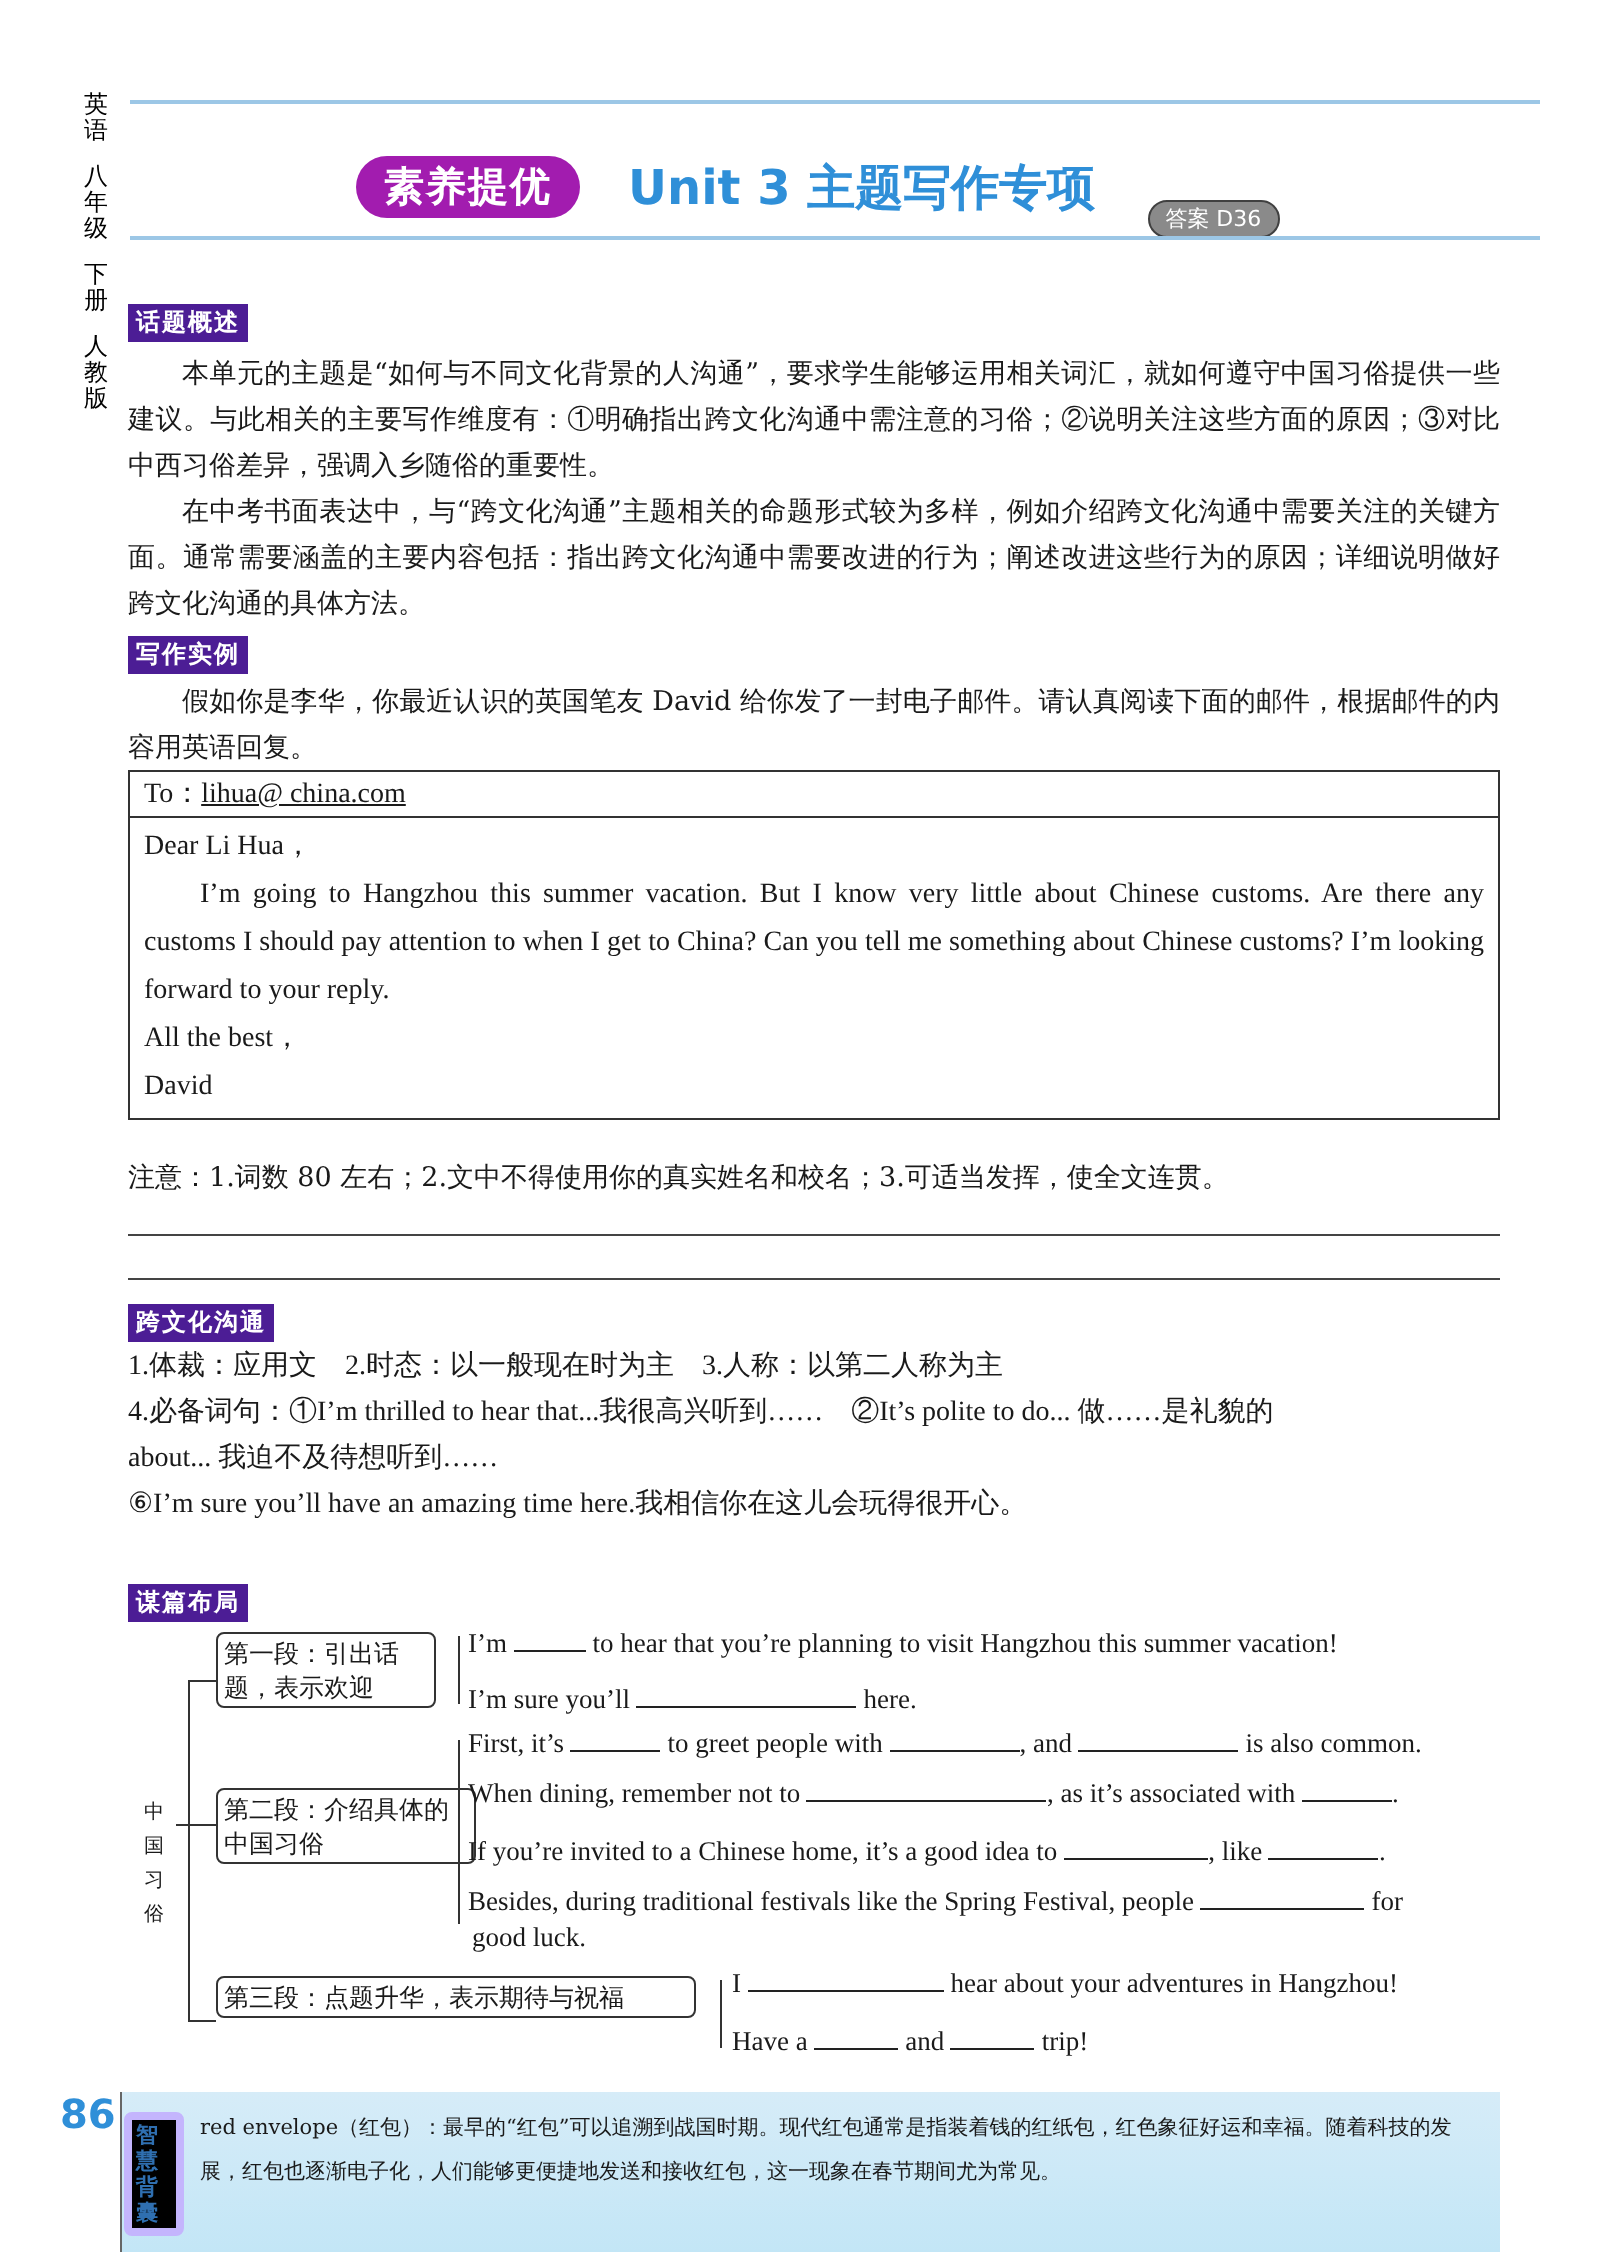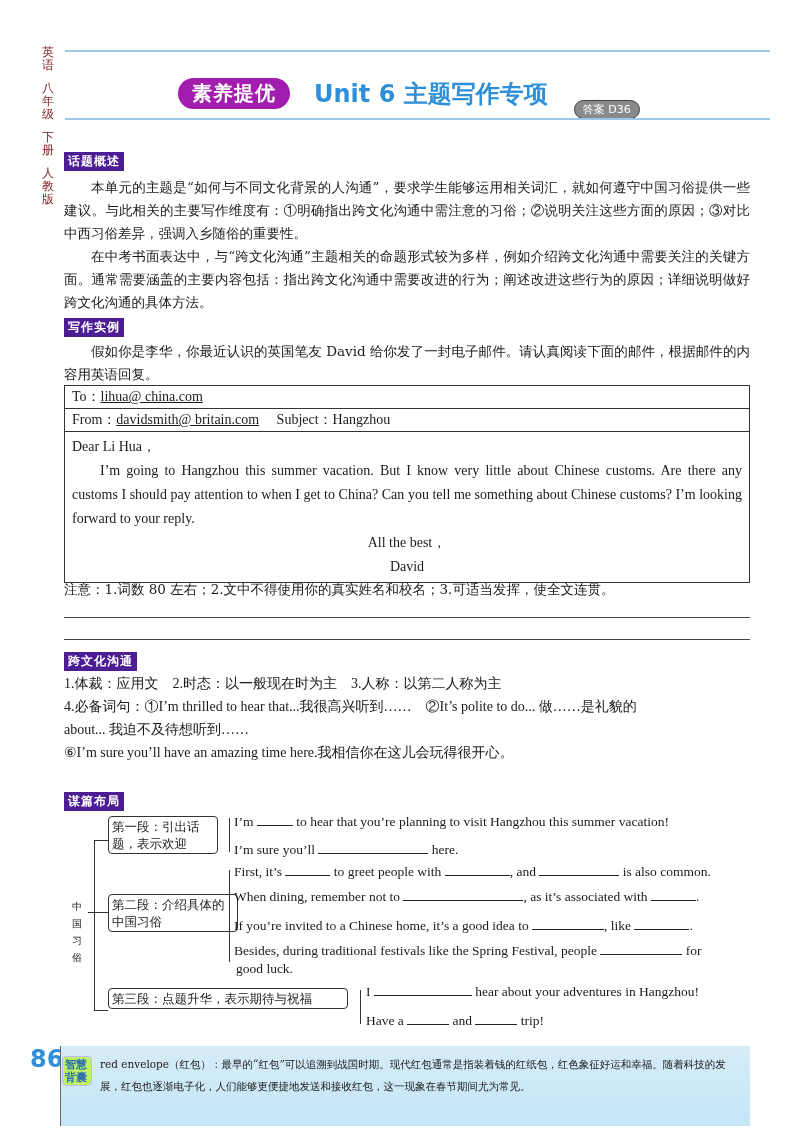--- a/index.html
+++ b/index.html
@@ -1,85 +1,81 @@
 <!DOCTYPE html>
 <html><head>
 <meta charset="utf-8">
 <style>
   * { box-sizing: border-box; margin: 0; padding: 0; }
   body { width: 800px; height: 1130px; background: #ffffff; position: relative; overflow: hidden;
          font-family: "DejaVu Serif", "Liberation Serif", serif; color: #1a1a1a; }
   .side-label { position: absolute; left: 40px; top: 46px; width: 16px; font-family: Liberation Serif, serif;
-                font-size: 12px; line-height: 13px; color: #7f1d1d; text-align: center; }
+                font-size: 12px; line-height: 13px; color: #000000; text-align: center; }
   .side-label span { display: block; margin-bottom: 10px; }
   .rule { position: absolute; left: 65px; right: 30px; height: 2px; background: #9cc7e6; }
   .header { position: absolute; left: 178px; top: 68px; display: flex; align-items: center; }
   .pill { background: #a21caf; color: #fff; font-family: "DejaVu Sans", sans-serif; font-weight: bold; font-size: 20px;
           padding: 2px 14px; border-radius: 16px; letter-spacing: 1px; }
   .title { color: #2f8fd8; font-family: "DejaVu Sans", sans-serif; font-weight: bold; font-size: 24px; margin-left: 24px; }
   .answer { margin-left: 26px; background: #8a8a8a; color: #fff; font-family: "DejaVu Sans", sans-serif; font-size: 11px;
             padding: 1px 8px; border-radius: 10px; border: 1px solid #404040; margin-top: 32px; }
   .tag { position: absolute; left: 64px; background: #4c1d95; color: #fff; font-family: "DejaVu Sans", sans-serif;
          font-weight: bold; font-size: 12px; padding: 1px 4px; letter-spacing: 1px; }
   .para { position: absolute; left: 64px; width: 686px; font-size: 13.5px; line-height: 23px; text-align: justify; }
   .indent { text-indent: 2em; }
   .email { position: absolute; left: 64px; top: 385px; width: 686px; border: 1px solid #333; font-family: "Liberation Serif", serif;
            font-size: 14px; }
   .email .row { border-bottom: 1px solid #333; padding: 2px 7px; height: 23px; }
   .email .u { text-decoration: underline; }
   .email .body { padding: 3px 7px; line-height: 24px; }
-  .email .right { text-align: center; }
+  .email .right { text-align: left; }
   .line { position: absolute; left: 64px; width: 686px; height: 1px; background: #444; }
   .guide { position: absolute; left: 64px; width: 686px; font-family: "Liberation Serif", serif; font-size: 14px; line-height: 23px; }
   .mind { position: absolute; left: 64px; top: 812px; width: 700px; height: 225px; font-family: "Liberation Serif", serif; font-size: 13.5px; }
   .mind .root { position: absolute; left: 8px; top: 86px; width: 16px; font-family: "DejaVu Sans", sans-serif; font-size: 10px; line-height: 17px; }
   .mind .box { position: absolute; border: 1px solid #333; border-radius: 4px; padding: 1px 3px; font-family: "DejaVu Sans", sans-serif;
                font-size: 12.5px; line-height: 17px; background: #fff; }
   .mind .ln { position: absolute; background: #333; }
   .mind .s { position: absolute; white-space: nowrap; }
   .blank { display: inline-block; border-bottom: 1px solid #222; height: 12px; vertical-align: baseline; }
   .footer { position: absolute; left: 60px; top: 1046px; width: 690px; height: 80px; background: linear-gradient(180deg,#d6ecf8,#c3e6f6);
             border-left: 1px solid #666; }
-  .pageno { position: absolute; left: 30px; top: 1045px; color: #2f8fd8; font-family: "DejaVu Sans", sans-serif; font-weight: bold; font-size: 24px; }
-  .wisdom { position: absolute; left: 62px; top: 1056px; border: 1px solid #c4b5fd; border-radius: 4px; background: #bef264;
+  .pageno { position: absolute; left: 30px; top: 1045px; color: #2f8fd8; font-family: "DejaVu Sans", sans-serif; font-weight: bold; font-size: 20px; }
+  .wisdom { position: absolute; left: 62px; top: 1056px; border: 4px solid #c4b5fd; border-radius: 4px; background: #000000;
             font-family: "DejaVu Sans", sans-serif; font-size: 11px; line-height: 13px; color: #2f6fb0; font-weight: bold; padding: 1px 2px; width: 30px; }
   .foot-text { position: absolute; left: 100px; top: 1053px; width: 640px; font-family: "DejaVu Serif", serif; font-size: 10.5px; line-height: 22px; }
 </style>
 </head>
 <body>
 
 <div class="side-label">
   <span>英语</span>
   <span>八年级</span>
   <span>下册</span>
   <span>人教版</span>
 </div>
 
 <div class="rule" style="top:50px"></div>
 <div class="header">
   <span class="pill">素养提优</span>
-  <span class="title">Unit 6 主题写作专项</span>
+  <span class="title">Unit 3 主题写作专项</span>
   <span class="answer">答案 D36</span>
 </div>
 <div class="rule" style="top:118px"></div>
 
 <div class="tag" style="top:152px">话题概述</div>
 <div class="para indent" style="top:176px">本单元的主题是“如何与不同文化背景的人沟通”，要求学生能够运用相关词汇，就如何遵守中国习俗提供一些建议。与此相关的主要写作维度有：①明确指出跨文化沟通中需注意的习俗；②说明关注这些方面的原因；③对比中西习俗差异，强调入乡随俗的重要性。</div>
 <div class="para indent" style="top:245px">在中考书面表达中，与“跨文化沟通”主题相关的命题形式较为多样，例如介绍跨文化沟通中需要关注的关键方面。通常需要涵盖的主要内容包括：指出跨文化沟通中需要改进的行为；阐述改进这些行为的原因；详细说明做好跨文化沟通的具体方法。</div>
 
 <div class="tag" style="top:318px">写作实例</div>
 <div class="para indent" style="top:340px">假如你是李华，你最近认识的英国笔友 David 给你发了一封电子邮件。请认真阅读下面的邮件，根据邮件的内容用英语回复。</div>
 
 <div class="email">
   <div class="row">
     <span>To：</span><span class="u">lihua@ china.com</span>
-  </div>
-  <div class="row">
-    <span>From：</span><span class="u">davidsmith@ britain.com</span>
-    &nbsp;&nbsp;&nbsp;&nbsp;<span>Subject：</span><span>Hangzhou</span>
   </div>
   <div class="body">
     <div>Dear Li Hua，</div>
     <div style="text-indent:2em;text-align:justify">I’m going to Hangzhou this summer vacation. But I know very little about Chinese customs. Are there any customs I should pay attention to when I get to China? Can you tell me something about Chinese customs? I’m looking forward to your reply.</div>
     <div class="right">All the best，</div>
     <div class="right">David</div>
   </div>
 </div>
 
 <div class="para" style="top:578px;font-size:13.5px">注意：1.词数 80 左右；2.文中不得使用你的真实姓名和校名；3.可适当发挥，使全文连贯。</div>

